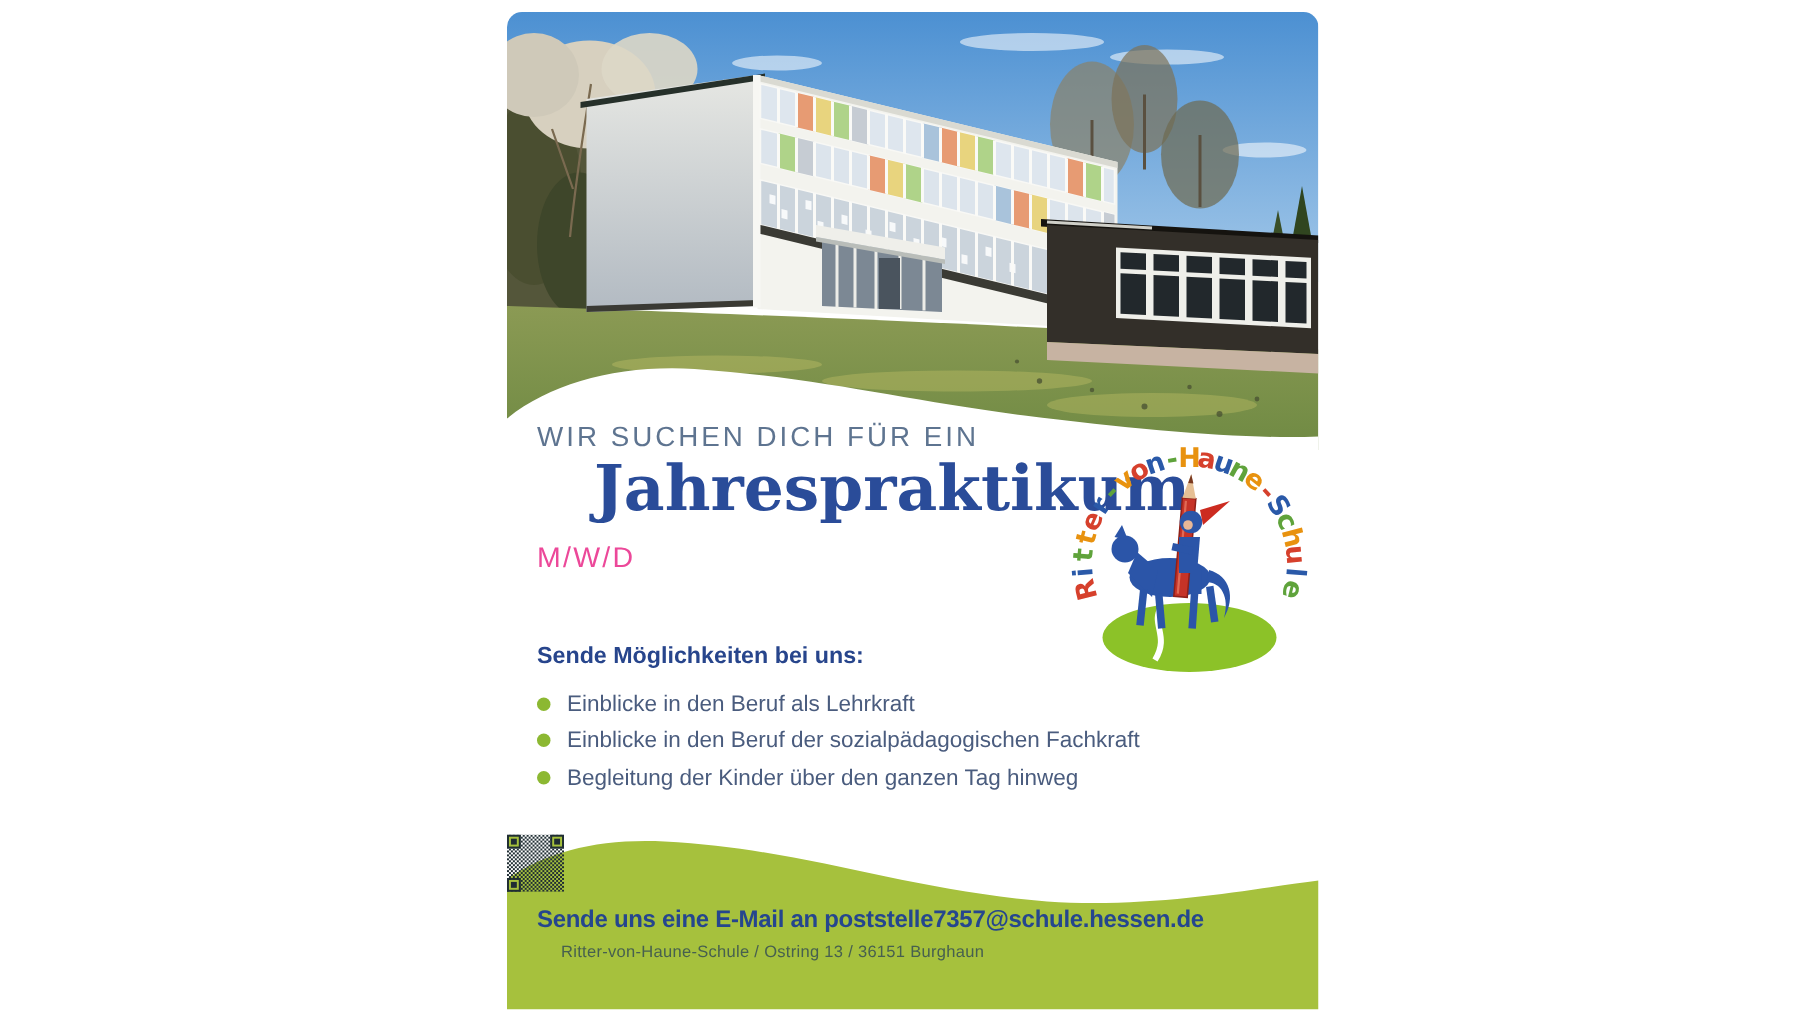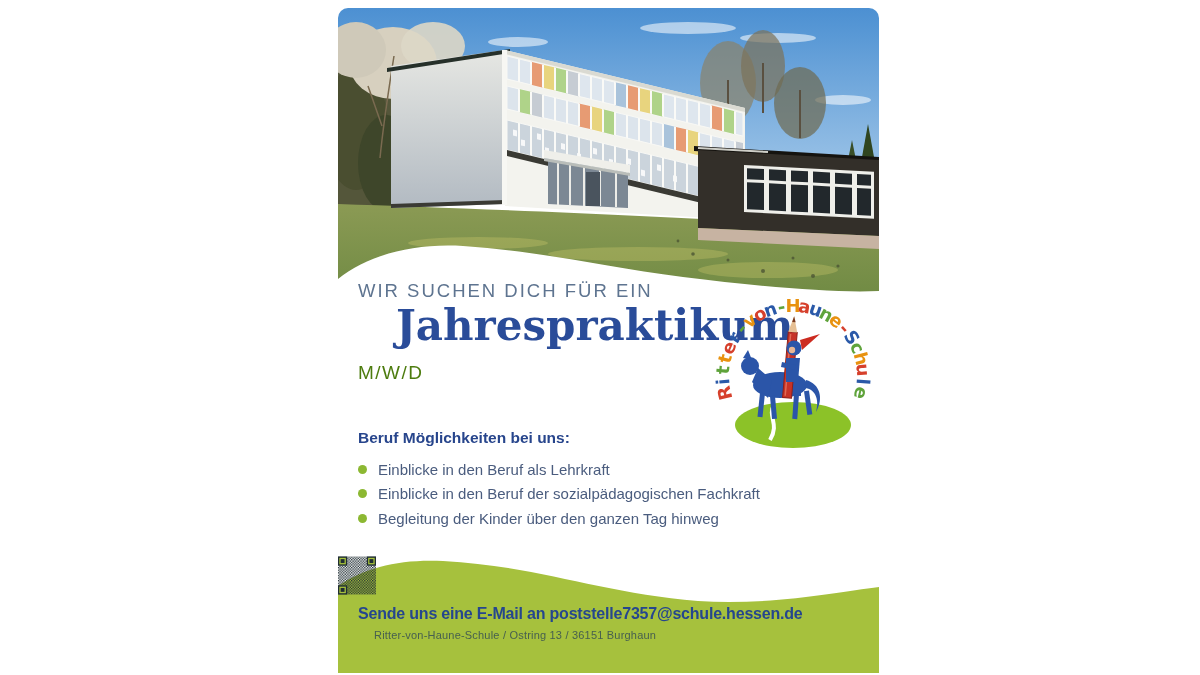--- a/index.html
+++ b/index.html
@@ -9,21 +9,21 @@
   }
   .poster{position:absolute;left:336px;top:0;width:545px;height:599px;background:#fff;}
 
   
   .photo{position:absolute;left:2px;top:8px;width:541px;height:292px;border-radius:10px 10px 0 0;overflow:hidden;}
   .photo svg{display:block;}
 
   
   .headline-small{position:absolute;left:22px;top:280px;font-size:18.5px;letter-spacing:2px;color:#5E7490;font-weight:400;white-space:nowrap;}
   .headline-big{position:absolute;left:20px;top:301px;font-family:"DejaVu Serif", serif;font-weight:700;font-size:42px;color:#2A4C99;white-space:nowrap;margin-left:40px;}
-  .headline-sub{position:absolute;left:22px;top:362px;font-size:19px;letter-spacing:1.5px;color:#4d7c0f;}
+  .headline-sub{position:absolute;left:22px;top:362px;font-size:19px;letter-spacing:1.5px;color:#ec4899;}
 
   
   .section-title{position:absolute;left:22px;top:429px;font-size:15.5px;font-weight:700;color:#27458C;}
   .bullets{position:absolute;left:22px;top:457px;}
   .bullet-row{display:flex;align-items:center;height:24.6px;text-align:center;}
   .dot{width:9px;height:9px;border-radius:50%;background:#8CB832;margin-right:11px;flex:none;}
   .bullet-text{font-size:15px;color:#4A5C7E;white-space:nowrap;}
 
   
   .logo{position:absolute;left:374px;top:298px;width:166px;height:152px;}
@@ -261,21 +261,21 @@
         <span style="transform: rotate(47.2727deg); color: rgb(214, 64, 44);">-</span>
         <span style="transform: rotate(56.7273deg); color: rgb(42, 89, 168);">S</span>
         <span style="transform: rotate(66.1818deg); color: rgb(95, 163, 59);">c</span>
         <span style="transform: rotate(75.6364deg); color: rgb(232, 146, 15);">h</span>
         <span style="transform: rotate(85.0909deg); color: rgb(214, 64, 44);">u</span>
         <span style="transform: rotate(94.5455deg); color: rgb(42, 89, 168);">l</span>
         <span style="transform: rotate(104deg); color: rgb(95, 163, 59);">e</span>
       </div>
   </div>
 
-  <div class="section-title">Beruf Möglichkeiten bei uns:</div>
+  <div class="section-title">Sende Möglichkeiten bei uns:</div>
   <div class="bullets">
     <div class="bullet-row">
       <span class="dot"></span>
       <span class="bullet-text">Einblicke in den Beruf als Lehrkraft</span>
     </div>
     <div class="bullet-row">
       <span class="dot"></span>
       <span class="bullet-text">Einblicke in den Beruf der sozialpädagogischen Fachkraft</span>
     </div>
     <div class="bullet-row">

